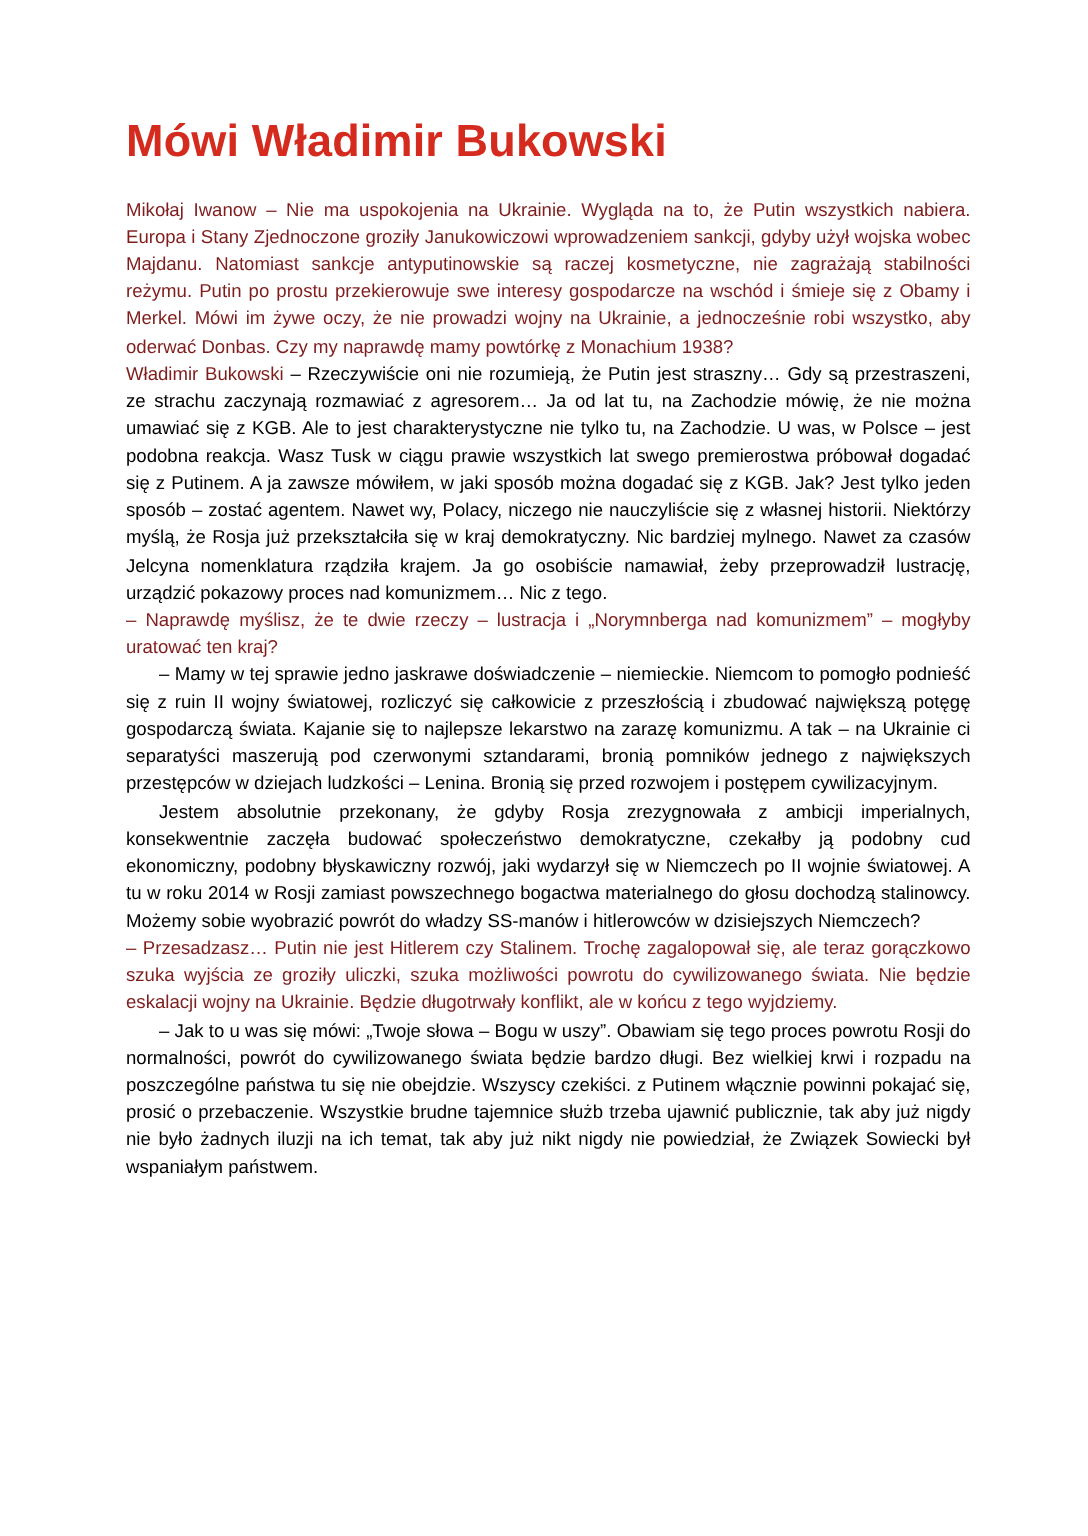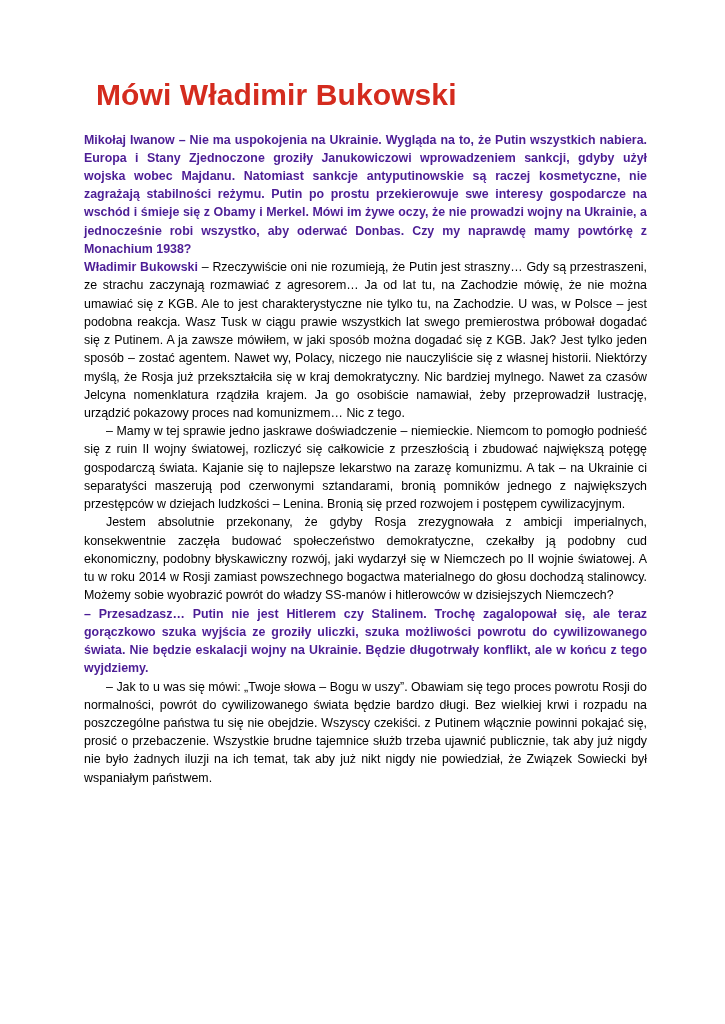--- a/index.html
+++ b/index.html
@@ -19,32 +19,32 @@
     height: 1024px;
     box-sizing: border-box;
     padding: 78px 78px 40px 84px;
     background: #ffffff;
   }
   .doc-title {
     color: #d42b1e;
     font-size: 30px;
     font-weight: bold;
     line-height: 1.15;
-    margin: 0 0 18px 12px;
+    margin: 0 0 18px 0;
     letter-spacing: 0.1px;
   }
   p.para {
     margin: 0;
     font-size: 12.4px;
     line-height: 1.47;
     text-align: justify;
   }
   .red-bold {
-    color: #4c1d95;
-    font-weight: bold;
+    color: #7f1d1d;
+    font-weight: normal;
   }
   .black {
     color: #000000;
   }
   .indent {
     text-indent: 22px;
   }
   .seg {
     display: inline;
   }
@@ -55,20 +55,21 @@
 <div class="page">
 
   <h1 class="doc-title">Mówi Władimir Bukowski</h1>
 
   <div class="doc-body">
 
     <p class="para red-bold"><span class="seg">Mikołaj Iwanow</span><span class="seg"> – Nie ma uspokojenia na Ukrainie. Wygląda na to, że Putin wszystkich nabiera. Europa i Stany Zjednoczone groziły Janukowiczowi wprowadzeniem sankcji, gdyby użył wojska wobec Majdanu. Natomiast sankcje antyputinowskie są raczej kosmetyczne, nie zagrażają stabilności reżymu. Putin po prostu przekierowuje swe interesy gospodarcze na wschód i śmieje się z Obamy i Merkel. Mówi im żywe oczy, że nie prowadzi wojny na Ukrainie, a jednocześnie robi wszystko, aby oderwać Donbas. Czy my naprawdę mamy powtórkę z Monachium 1938?</span></p>
 
     <p class="para black"><span class="seg red-bold">Władimir Bukowski</span><span class="seg"> – Rzeczywiście oni nie rozumieją, że Putin jest straszny… Gdy są przestraszeni, ze strachu zaczynają rozmawiać z agresorem… Ja od lat tu, na Zachodzie mówię, że nie można umawiać się z KGB. Ale to jest charakterystyczne nie tylko tu, na Zachodzie. U was, w Polsce – jest podobna reakcja. Wasz Tusk w ciągu prawie wszystkich lat swego premierostwa próbował dogadać się z Putinem. A ja zawsze mówiłem, w jaki sposób można dogadać się z KGB. Jak? Jest tylko jeden sposób – zostać agentem. Nawet wy, Polacy, niczego nie nauczyliście się z własnej historii. Niektórzy myślą, że Rosja już przekształciła się w kraj demokratyczny. Nic bardziej mylnego. Nawet za czasów Jelcyna nomenklatura rządziła krajem. Ja go osobiście namawiał, żeby przeprowadził lustrację, urządzić pokazowy proces nad komunizmem… Nic z tego.</span></p>
 
+    <p class="para red-bold">– Naprawdę myślisz, że te dwie rzeczy – lustracja i „Norymnberga nad komunizmem”  – mogłyby uratować ten kraj?</p>
 
     <p class="para black indent">– Mamy w tej sprawie jedno jaskrawe doświadczenie – niemieckie. Niemcom to pomogło podnieść się z ruin II wojny światowej, rozliczyć się całkowicie z przeszłością i zbudować największą potęgę gospodarczą świata. Kajanie się to najlepsze lekarstwo na zarazę komunizmu. A tak – na Ukrainie ci separatyści maszerują pod czerwonymi sztandarami, bronią pomników jednego z największych przestępców w dziejach ludzkości – Lenina. Bronią się przed rozwojem i postępem cywilizacyjnym.</p>
 
     <p class="para black indent">Jestem absolutnie przekonany, że gdyby Rosja zrezygnowała z ambicji imperialnych, konsekwentnie zaczęła budować społeczeństwo demokratyczne, czekałby ją podobny cud ekonomiczny, podobny błyskawiczny rozwój, jaki wydarzył się w Niemczech po II wojnie światowej. A tu w roku 2014 w Rosji zamiast powszechnego bogactwa materialnego do głosu dochodzą stalinowcy. Możemy sobie wyobrazić powrót do władzy SS-manów i hitlerowców w dzisiejszych Niemczech?</p>
 
     <p class="para red-bold">– Przesadzasz… Putin nie jest Hitlerem czy Stalinem. Trochę zagalopował się, ale teraz gorączkowo szuka wyjścia ze groziły uliczki, szuka możliwości powrotu do cywilizowanego świata. Nie będzie eskalacji wojny na Ukrainie. Będzie długotrwały konflikt, ale w końcu z tego wyjdziemy.</p>
 
     <p class="para black indent">– Jak to u was się mówi: „Twoje słowa – Bogu w uszy”. Obawiam się tego proces powrotu Rosji do normalności, powrót do cywilizowanego świata będzie bardzo długi. Bez wielkiej krwi i rozpadu na poszczególne państwa tu się nie obejdzie. Wszyscy czekiści. z Putinem włącznie powinni pokajać się, prosić o przebaczenie. Wszystkie brudne tajemnice służb trzeba ujawnić publicznie, tak aby już nigdy nie było żadnych iluzji na ich temat, tak aby już nikt nigdy nie powiedział, że Związek Sowiecki był wspaniałym państwem.</p>
 
   </div>

